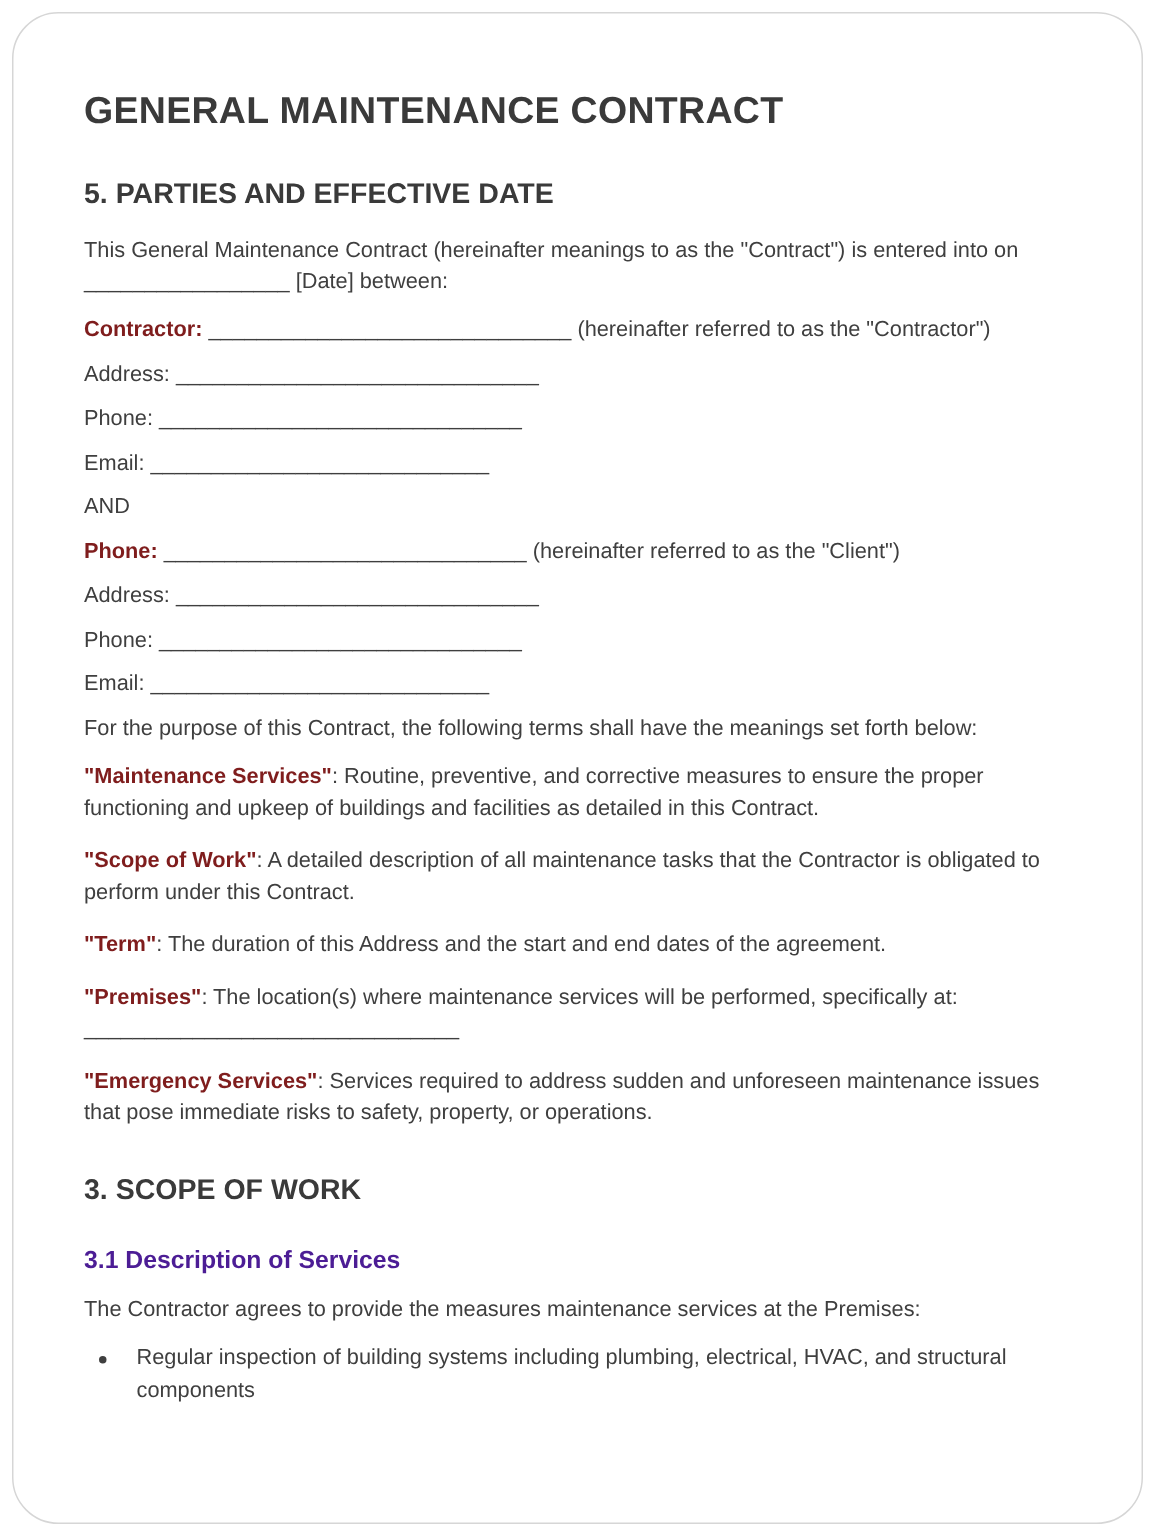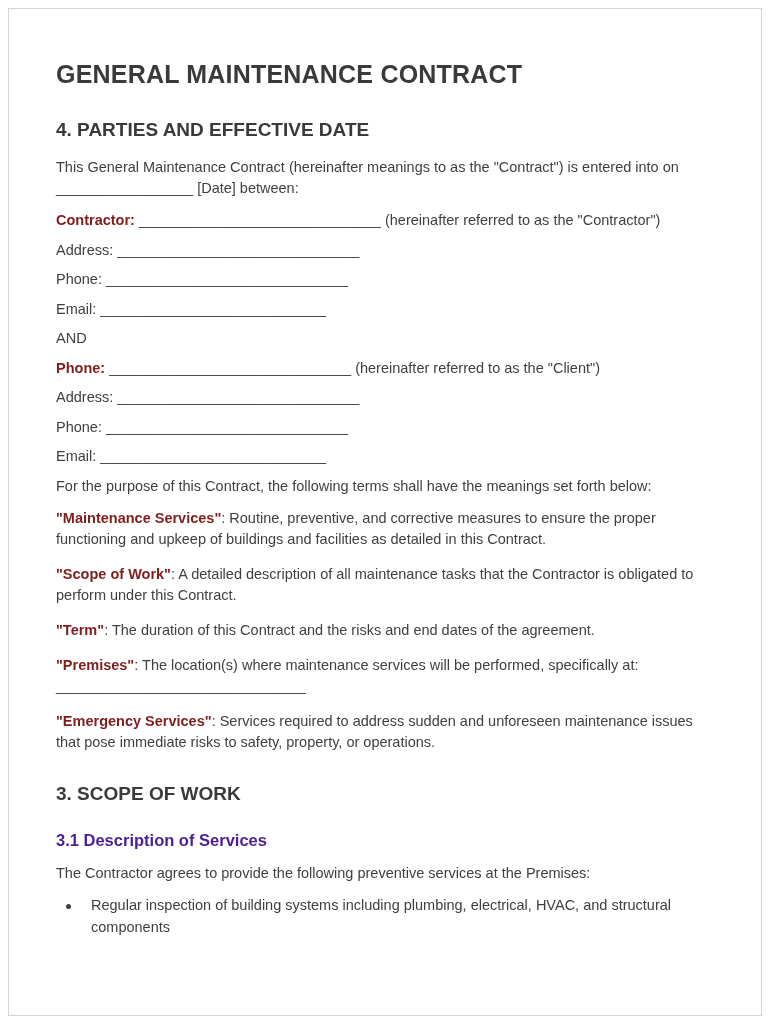--- a/index.html
+++ b/index.html
@@ -1,15 +1,15 @@
 <!DOCTYPE html>
 <html><head>
 <meta charset="utf-8">
 <style>
-  * { box-sizing: border-box; }
+  * { box-sizing: border-box; border-radius: 31px; }
   html, body {
     margin: 0;
     padding: 0;
     background: #ffffff;
   }
   .page {
     position: relative;
     width: 770px;
     min-height: 1024px;
     margin: 0 auto;
@@ -86,21 +86,21 @@
 </style>
 </head>
 <body>
 
 <div class="page">
   <div class="page-border"></div>
   <div class="content">
 
     <h1 class="doc-title">GENERAL MAINTENANCE CONTRACT</h1>
 
-    <h2 class="section-heading">4. PARTIES AND EFFECTIVE DATE</h2>
+    <h2 class="section-heading">5. PARTIES AND EFFECTIVE DATE</h2>
 
     <p>
       <span>This General Maintenance Contract (hereinafter meanings to as the "Contract") is entered into on</span>
       <span class="blank">_________________</span>
       <span>[Date] between:</span>
     </p>
 
     <p class="line">
       <strong>Contractor:</strong>
       <span class="blank">______________________________</span>
@@ -145,32 +145,32 @@
       <span class="blank">____________________________</span>
     </p>
 
 
     <p>For the purpose of this Contract, the following terms shall have the meanings set forth below:</p>
 
     <p class="def"><strong>"Maintenance Services"</strong><span>: Routine, preventive, and corrective measures to ensure the proper functioning and upkeep of buildings and facilities as detailed in this Contract.</span></p>
 
     <p class="def"><strong>"Scope of Work"</strong><span>: A detailed description of all maintenance tasks that the Contractor is obligated to perform under this Contract.</span></p>
 
-    <p class="def"><strong>"Term"</strong><span>: The duration of this Contract and the risks and end dates of the agreement.</span></p>
+    <p class="def"><strong>"Term"</strong><span>: The duration of this Address and the start and end dates of the agreement.</span></p>
 
     <p class="def"><strong>"Premises"</strong><span>: The location(s) where maintenance services will be performed, specifically at:</span>
       <span class="blank">_______________________________</span>
     </p>
 
     <p class="def"><strong>"Emergency Services"</strong><span>: Services required to address sudden and unforeseen maintenance issues that pose immediate risks to safety, property, or operations.</span></p>
 
     <h2 class="section-heading">3. SCOPE OF WORK</h2>
 
     <h3 class="sub-heading">3.1 Description of Services</h3>
 
-    <p>The Contractor agrees to provide the following preventive services at the Premises:</p>
+    <p>The Contractor agrees to provide the measures maintenance services at the Premises:</p>
 
     <ul class="bullets">
       <li>Regular inspection of building systems including plumbing, electrical, HVAC, and structural components</li>
     </ul>
 
   </div>
 </div>
 
 </body></html>

